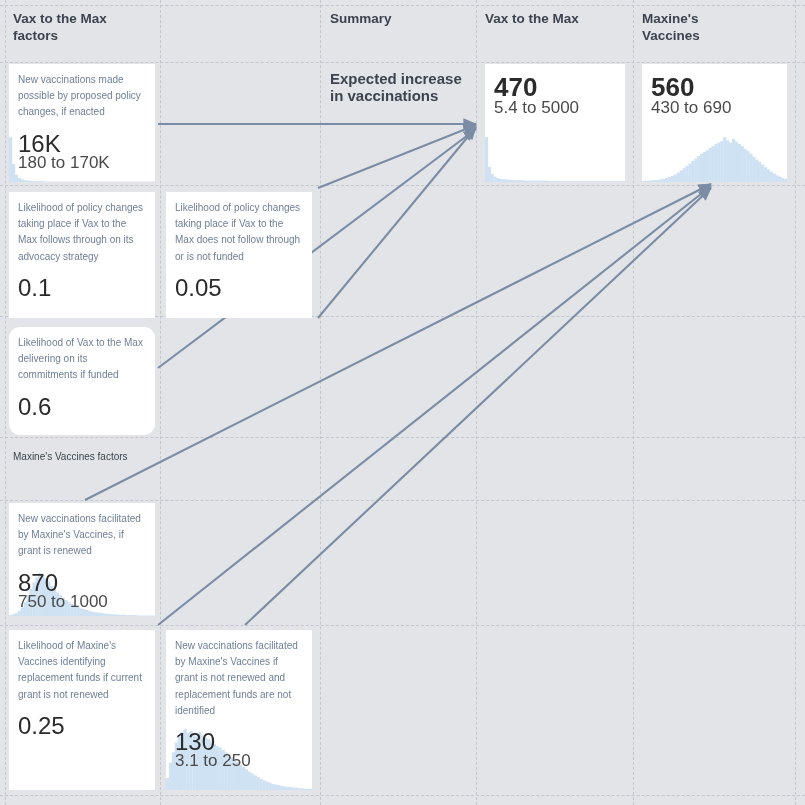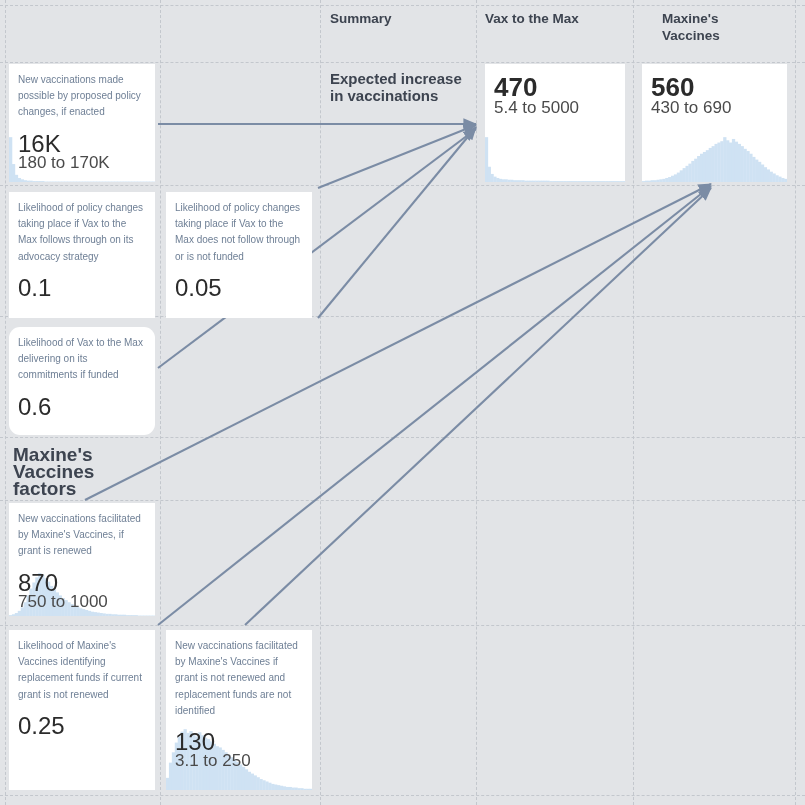--- a/index.html
+++ b/index.html
@@ -33,24 +33,24 @@
   .col-head {
     position: absolute;
     font-size: 13.5px;
     font-weight: bold;
     color: #3d4450;
     line-height: 17px;
     z-index: 3;
   }
   .section-head {
     position: absolute;
-    font-size: 19px;
-    font-weight: bold;
+    font-size: 10px;
+    font-weight: normal;
     color: #3d4450;
-    line-height: 17px;
+    line-height: 22px;
     z-index: 3;
   }
   .row-label {
     position: absolute;
     font-size: 15px;
     font-weight: bold;
     color: #3d4450;
     line-height: 17px;
     z-index: 3;
   }
@@ -138,26 +138,27 @@
       <path d="M318,188 L476,125"></path>
       <path d="M318,318 L476,127"></path>
       <path d="M158,368 L476,129"></path>
 
       <path d="M85,500 L711,184"></path>
       <path d="M158,625 L711,186"></path>
       <path d="M245,625 L711,188"></path>
     </g>
   </svg>
 
+  <div class="col-head" style="left:13px; top:10px; width:140px;">Vax to the Max factors</div>
 
   <div class="col-head" style="left:330px; top:10px; width:140px;">Summary</div>
 
   <div class="col-head" style="left:485px; top:10px; width:145px;">Vax to the Max</div>
 
-  <div class="col-head" style="left:642px; top:10px; width:110px;margin-left:20px;">Maxine's Vaccines</div>
+  <div class="col-head" style="left:642px; top:10px; width:110px;">Maxine's Vaccines</div>
 
   <div class="section-head" style="left:13px; top:446px; width:145px;">Maxine's Vaccines factors</div>
 
   <div class="row-label" style="left:330px; top:70px; width:135px;">Expected increase in vaccinations</div>
 
   <div class="card top-metric" style="left:485px; top:64px; width:140px; height:118px;">
     <div class="spark">
         <svg viewBox="0 0 100 100" preserveAspectRatio="none">
           <rect x="0.000" y="62.000" width="2.250" height="38.000" fill="#cfe2f3"></rect>
           <rect x="2.000" y="87.080" width="2.250" height="12.920" fill="#cfe2f3"></rect>

